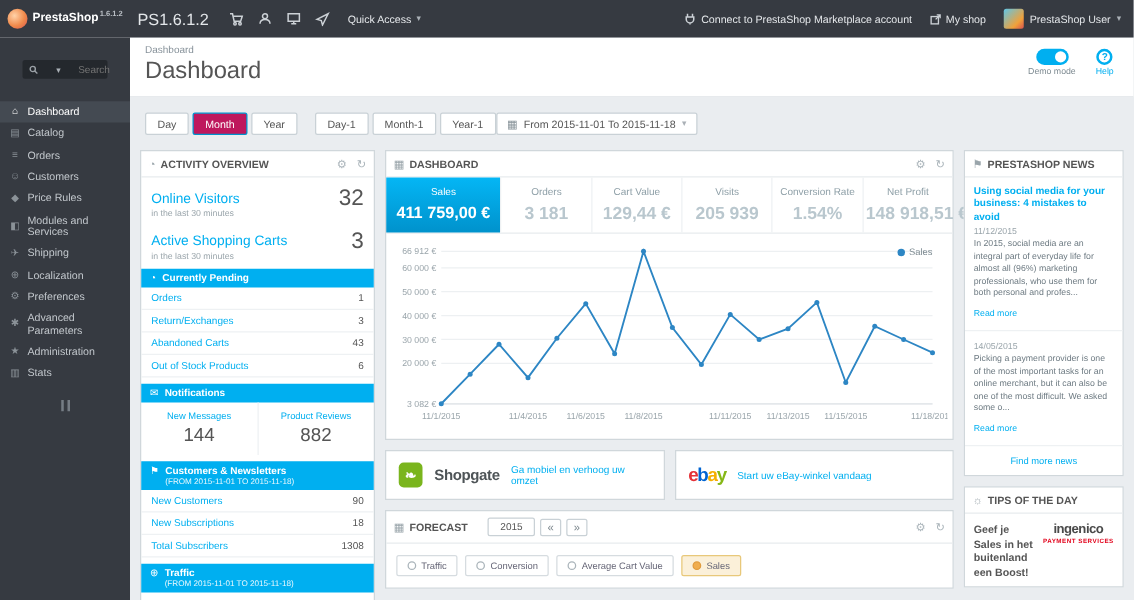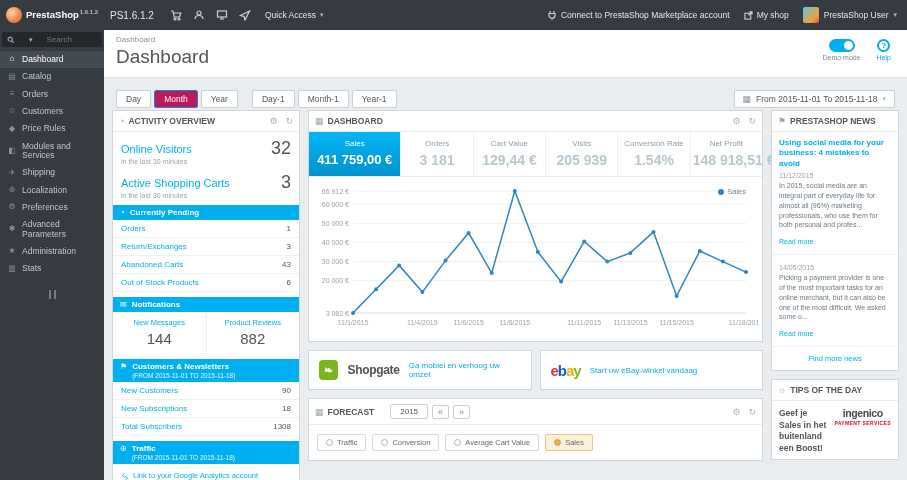--- a/index.html
+++ b/index.html
@@ -4,34 +4,34 @@
 <style>
   *{margin:0;padding:0;box-sizing:border-box}
   html,body{width:907px;height:480px;overflow:hidden;font-family:"Liberation Sans",sans-serif;background:#eaedf0;position:relative}
   a{text-decoration:none;cursor:pointer}
   
   .topbar{position:absolute;top:0;left:0;right:0;height:30px;background:#363a41;display:flex;align-items:center;z-index:30}
   .brand{display:flex;align-items:center;gap:4px;width:104px;padding:0 6px;flex-shrink:0}
   .logo-dot{width:16px;height:16px;border-radius:50%;background:radial-gradient(circle at 35% 35%,#ffd2a8,#f08a4b 55%,#d9534f);flex-shrink:0}
   .brand-name{color:#fff;font-weight:bold;font-size:9.5px;white-space:nowrap}
   .brand-ver{color:#b9bec4;font-size:6px;vertical-align:super;margin-left:1px}
-  .ps-ver{color:#e4e7ea;font-size:10px;margin-left:6px;white-space:nowrap}
+  .ps-ver{color:#e4e7ea;font-size:13px;margin-left:6px;white-space:nowrap}
   .tb-icons{display:flex;gap:11px;margin-left:16px;align-items:center}
   .tb-ico{width:12px;height:12px;display:flex;align-items:center;justify-content:center;cursor:pointer}
   .tb-ico svg{stroke:#ccd1d6;fill:none;stroke-width:1.2}
   .quick{margin-left:14px;color:#e4e7ea;font-size:8.5px;display:flex;align-items:center;gap:4px;cursor:pointer}
   .caret{font-size:7px;color:#aab0b6}
   .tb-right{margin-left:auto;display:flex;align-items:center;gap:14px;padding-right:10px;font-size:8.5px;color:#e4e7ea}
   .tb-link{display:flex;align-items:center;gap:4px;color:#e4e7ea;cursor:pointer}
   .tb-link svg{stroke:#ccd1d6;fill:none;stroke-width:1.2}
   .avatar{width:16px;height:16px;border-radius:2px;background:linear-gradient(135deg,#5ec6e8,#f0a13a 70%,#d9534f)}
   .user{display:flex;align-items:center;gap:5px;cursor:pointer}
   
   .sidebar{position:absolute;top:30px;left:0;width:104px;bottom:0;background:#363a41;z-index:20}
-  .search-box{margin:2px;display:flex;align-items:center;background:#24282d;padding:3px 5px;gap:14px;border-radius:2px}
+  .search-box{margin:18px;display:flex;align-items:center;background:#24282d;padding:3px 5px;gap:14px;border-radius:2px}
   .search-box svg{stroke:#9aa0a6;fill:none;stroke-width:1.4;flex-shrink:0}
   .search-box input{background:transparent;border:none;outline:none;color:#ccc;font-size:8px;width:56px;font-family:"Liberation Sans",sans-serif}
   .menu{margin-top:4px}
   .s-item{display:flex;align-items:center;gap:5px;padding:4px 7px;font-size:8.5px;color:#c2c7cc;cursor:pointer;line-height:1.1}
   .s-item .mi{width:10px;font-size:8px;color:#8b9298;text-align:center;flex-shrink:0}
   .s-item.active{background:#444a52;color:#fff}
   .s-item.active .mi{color:#fff}
   .collapse{display:flex;gap:3px;justify-content:center;padding:12px;cursor:pointer}
   .collapse i{display:block;width:2px;height:9px;background:#767d85}
   
@@ -41,21 +41,21 @@
   .page-title{font-size:19px;font-weight:normal;color:#555;margin-top:2px}
   .head-controls{position:absolute;right:16px;top:9px;display:flex;gap:16px;text-align:center}
   .hc{display:flex;flex-direction:column;align-items:center;gap:2px;cursor:pointer}
   .toggle{width:26px;height:13px;border-radius:7px;background:#00aff0;position:relative}
   .toggle i{position:absolute;right:2px;top:2px;width:9px;height:9px;border-radius:50%;background:#fff}
   .hc-label{font-size:7px;color:#7d8a91}
   .help-circle{width:13px;height:13px;border-radius:50%;border:2px solid #00aff0;color:#00aff0;font-size:8px;font-weight:bold;display:flex;align-items:center;justify-content:center}
   .hc-label.blue{color:#00aff0}
   
   .content{padding:8px}
-  .toolbar{display:flex;justify-content:space-between;align-items:center;padding:4px 4px 2px}
+  .toolbar{display:flex;justify-content:flex-start;align-items:center;padding:4px 4px 12px}
   .btn-group{display:flex;gap:3px;align-items:center}
   .range-btn{font-size:8.5px;padding:3px 9px;background:#fff;border:1px solid #c9d1d6;color:#555;border-radius:2px;cursor:pointer;font-family:"Liberation Sans",sans-serif}
   .range-btn.active{background:#be185d;border-color:#0092cc;color:#fff}
   .gap{width:8px}
   .date-btn{display:flex;align-items:center;gap:5px;font-size:8.5px;padding:3px 8px;background:#fff;border:1px solid #c9d1d6;color:#555;border-radius:2px;cursor:pointer;font-family:"Liberation Sans",sans-serif}
   .date-btn .cal{color:#8b969c;font-size:9px}
   
   .columns{display:flex;gap:8px;align-items:flex-start}
   .col-act{width:188px;flex-shrink:0}
   .col-mid{flex:1;min-width:0}

